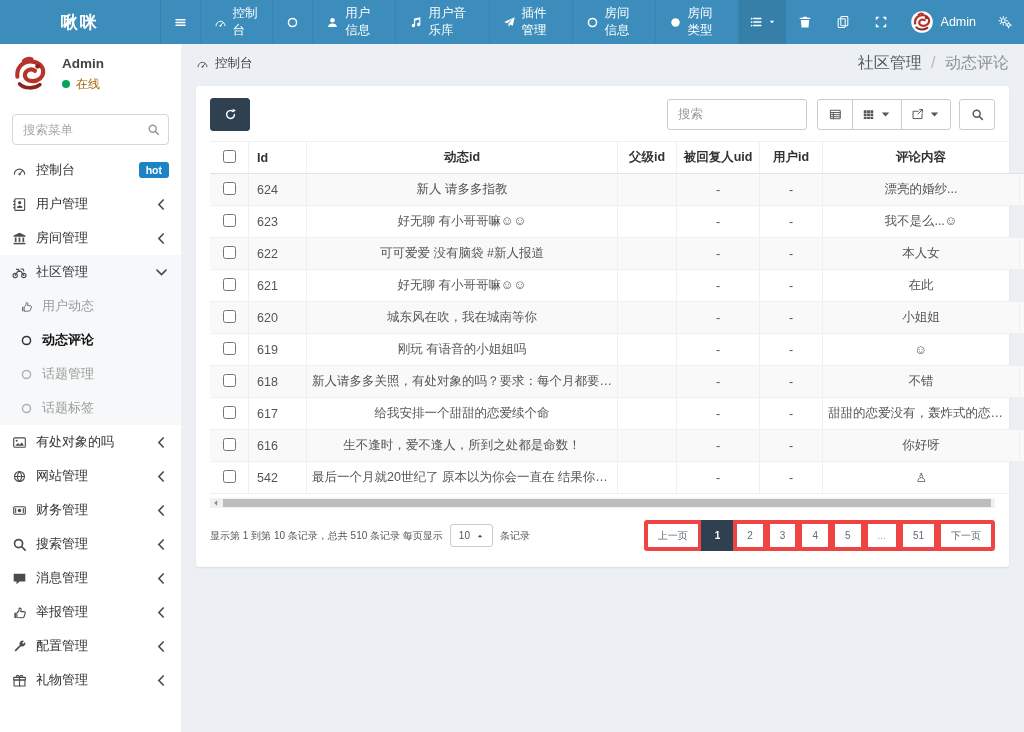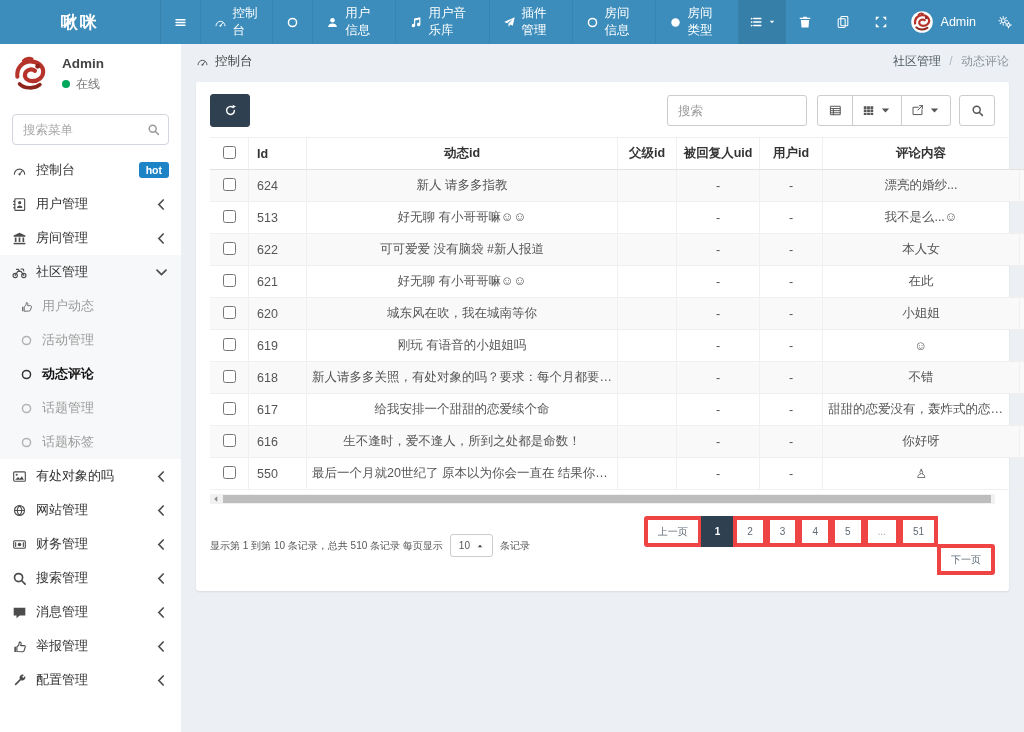--- a/index.html
+++ b/index.html
@@ -23,21 +23,21 @@
   .nav-btn.dd{background:#367fa9;gap:5px;padding:0 10px;}
   .caret{width:8px;height:8px;}
   .admin-box{display:flex;align-items:center;gap:7px;padding:0 10px;font-size:12.5px;cursor:pointer;}
   .avatar-sm{width:24px;height:24px;}
 
   
   .sidebar{position:absolute;top:40px;left:0;width:181px;bottom:0;background:#fff;border-right:1px solid #e3e8ee;overflow:hidden;}
   .user-panel{display:flex;align-items:center;gap:10px;padding:12px 8px 10px 8px;}
   .avatar-lg{width:44px;height:44px;}
   .uname{font-size:13.5px;font-weight:bold;color:#444;margin-bottom:5px;}
-  .ustatus{font-size:12px;color:#737373;display:flex;align-items:center;gap:6px;}
+  .ustatus{font-size:12px;color:#a16207;display:flex;align-items:center;gap:6px;}
   .dot{width:8px;height:8px;border-radius:50%;background:#00a65a;}
   .side-search{margin:8px 12px 4px;position:relative;}
   .side-search input{width:100%;box-sizing:border-box;height:31px;border:1px solid #d2d6de;border-radius:4px;padding:6px 28px 6px 10px;font-size:12.5px;color:#555;outline:none;font-family:inherit;}
   .side-search input::placeholder{color:#a8a8a8;}
   .side-search .ico{position:absolute;right:9px;top:9px;width:13px;height:13px;color:#999;}
   #side-menu{list-style:none;margin:8px 0 0;padding:0;font-size:13px;color:#333;}
   .mi{display:flex;align-items:center;height:34px;padding:0 12px;gap:9px;cursor:pointer;}
   .mi .ico{width:15px;height:15px;color:#4c4c4c;}
   .mi .lbl{flex:1;white-space:nowrap;overflow:hidden;}
   .badge-hot{background:#1c84c6;color:#fff;font-size:10.5px;font-weight:bold;padding:2px 7px;border-radius:3px;line-height:1.2;}
@@ -47,27 +47,27 @@
   .sub-mi .ico{width:13px;height:13px;color:#b3b3b3;}
   .sub-mi.strong-ico .ico{color:#6e6e6e;}
   .sub-mi.active{color:#141414;font-weight:bold;}
   .sub-mi.active .ico{color:#333;}
 
   
   .content{position:absolute;top:40px;left:181px;right:0;bottom:0;background:#ecf0f5;overflow:hidden;}
   .crumbs{display:flex;justify-content:space-between;align-items:center;padding:13px 15px 12px;font-size:12.5px;color:#444;}
   .crumb-left{display:flex;align-items:center;gap:6px;}
   .crumb-left .ico{width:13px;height:13px;color:#555;}
-  .crumb-right{font-size:12px;}
+  .crumb-right{font-size:16px;}
   .crumb-sec{color:#4e5a63;}
   .crumb-sep{color:#b0b7bd;margin:0 5px;}
   .crumb-page{color:#8a939b;}
 
   .panel{margin:0 15px;background:#fff;border-radius:3px;box-shadow:0 1px 2px rgba(0,0,0,.09);padding:12px 14px 16px;}
-  .toolbar{display:flex;align-items:center;margin-bottom:10px;}
+  .toolbar{display:flex;align-items:center;margin-bottom:10px;font-family:Liberation Mono, monospace;}
   .btn-refresh{width:38px;height:31px;background:#2f4050;border:1px solid #2f4050;border-radius:3px;color:#fff;display:flex;align-items:center;justify-content:center;cursor:pointer;}
   .btn-refresh .ico{width:13px;height:13px;}
   .toolbar-right{margin-left:auto;display:flex;align-items:center;}
   .tb-search{width:140px;height:31px;box-sizing:border-box;border:1px solid #ccc;border-radius:3px;padding:5px 10px;font-size:12.5px;color:#555;outline:none;font-family:inherit;}
   .tb-search::placeholder{color:#999;}
   .btn-group{display:flex;margin-left:10px;}
   .tb-btn{height:31px;box-sizing:border-box;min-width:36px;padding:0 9px;background:#fff;border:1px solid #ccc;display:flex;align-items:center;justify-content:center;gap:4px;color:#555;margin-left:-1px;cursor:pointer;}
   .tb-btn .ico{width:13px;height:13px;}
   .tb-btn:first-child{border-radius:3px 0 0 3px;margin-left:0;}
   .tb-btn:last-child{border-radius:0 3px 3px 0;}
@@ -87,21 +87,21 @@
   .hs-arrow{position:absolute;left:0;top:0;width:12px;height:10px;display:flex;align-items:center;justify-content:center;color:#8a8a8a;cursor:pointer;}
   .hs-arrow .ico{width:8px;height:8px;}
   .hs-thumb{position:absolute;left:13px;right:4px;top:1px;bottom:1px;background:#bdbdbd;cursor:pointer;}
 
   .pg-row{display:flex;align-items:center;margin-top:12px;font-size:10px;color:#555;}
   .size-box{display:inline-flex;align-items:center;gap:6px;border:1px solid #ccc;border-radius:3px;padding:5px 8px;margin:0 7px;background:#fff;color:#555;cursor:pointer;}
   .size-box .caret{color:#444;}
   .pages{margin-left:auto;display:flex;list-style:none;padding:0;margin-top:0;margin-bottom:0;}
   .pg{min-width:30px;height:31px;box-sizing:border-box;padding:0 10px;border:4px solid #ef4444;background:#fff;display:flex;align-items:center;justify-content:center;color:#5f6b77;margin-left:-1px;cursor:pointer;}
   .pg:first-child{border-radius:3px 0 0 3px;margin-left:0;}
-  .pg:last-child{border-radius:0 3px 3px 0;margin-top:28px;}
+  .pg:last-child{border-radius:0 3px 3px 0;}
   .pg.active{background:#2f4050;border-color:#2f4050;color:#fff;font-weight:bold;}
   .pg.ellipsis{color:#aaa;}
 </style>
 </head>
 <body>
 
 <div class="app">
 
   <header class="navbar">
     <div class="brand">啾咪</div>
@@ -331,28 +331,20 @@
           </div>
           <ul style="list-style: none; margin: 0px; padding: 0px;">
             <li class="sub-mi strong-ico">
               <span class="ico">
                 <svg viewBox="0 0 16 16">
                   <path d="M2.5 8.2h1.7v5.6H2.5z" class="f"></path>
                   <path d="M5.2 13.4V8.4l2.1-2 .5-3.2c1.3-.3 2.1.6 1.9 2L9.3 7h3.6c.9 0 1.5.7 1.2 1.6l-1.3 4c-.2.6-.8 1-1.4 1z" class="s"></path>
                 </svg>
               </span>
               <span class="lbl">用户动态</span>
-            </li>
-            <li class="sub-mi">
-              <span class="ico">
-                <svg viewBox="0 0 16 16">
-                  <circle cx="8" cy="8" r="5" class="s2" fill="none"></circle>
-                </svg>
-              </span>
-              <span class="lbl">活动管理</span>
             </li>
             <li class="sub-mi active">
               <span class="ico">
                 <svg viewBox="0 0 16 16">
                   <circle cx="8" cy="8" r="5" class="s2" fill="none"></circle>
                 </svg>
               </span>
               <span class="lbl">动态评论</span>
             </li>
             <li class="sub-mi">
@@ -471,20 +463,38 @@
           </div>
         </li>
         <li>
           <div class="mi">
             <span class="ico">
               <svg viewBox="0 0 16 16">
                 <path d="M14 3.2a3.4 3.4 0 0 1-4.5 4.5L4 13.2 2.8 12l5.5-5.5A3.4 3.4 0 0 1 12.8 2l-2 2 1.2 1.2z" class="f"></path>
               </svg>
             </span>
             <span class="lbl">配置管理</span>
+            <span class="ico chev">
+              <svg viewBox="0 0 16 16">
+                <path d="M9.8 3.2L5.2 8l4.6 4.8" class="s2"></path>
+              </svg>
+            </span>
+          </div>
+        </li>
+        <li>
+          <div class="mi">
+            <span class="ico">
+              <svg viewBox="0 0 16 16">
+                <rect x="2.2" y="7.4" width="11.6" height="6.4" class="s"></rect>
+                <path d="M1.8 4.6h12.4v2.8H1.8z" class="s"></path>
+                <path d="M8 4.6v9.2" class="s"></path>
+                <path d="M8 4.4C6.8 1.6 3.6 2.4 5.2 4.4M8 4.4c1.2-2.8 4.4-2 2.8 0" class="s"></path>
+              </svg>
+            </span>
+            <span class="lbl">礼物管理</span>
             <span class="ico chev">
               <svg viewBox="0 0 16 16">
                 <path d="M9.8 3.2L5.2 8l4.6 4.8" class="s2"></path>
               </svg>
             </span>
           </div>
         </li>
         <li>
           <div class="mi"></div>
         </li>
@@ -587,21 +597,21 @@
               <td class="c1 cell-id">624</td>
               <td class="c2">新人 请多多指教</td>
               <td class="c3"></td>
               <td class="c4">-</td>
               <td class="c5">-</td>
               <td class="c6">漂亮的婚纱...</td>
               <td class="c7">0</td>
             </tr>
             <tr>
               <td class="c0"><input type="checkbox" style=""></td>
-              <td class="c1 cell-id">513</td>
+              <td class="c1 cell-id">623</td>
               <td class="c2">好无聊 有小哥哥嘛☺☺</td>
               <td class="c3"></td>
               <td class="c4">-</td>
               <td class="c5">-</td>
               <td class="c6">我不是么...☺</td>
               <td class="c7">0</td>
             </tr>
             <tr>
               <td class="c0"><input type="checkbox" style=""></td>
               <td class="c1 cell-id">622</td>
@@ -667,21 +677,21 @@
               <td class="c1 cell-id">616</td>
               <td class="c2">生不逢时，爱不逢人，所到之处都是命数！</td>
               <td class="c3"></td>
               <td class="c4">-</td>
               <td class="c5">-</td>
               <td class="c6">你好呀</td>
               <td class="c7">0</td>
             </tr>
             <tr>
               <td class="c0"><input type="checkbox" style=""></td>
-              <td class="c1 cell-id">550</td>
+              <td class="c1 cell-id">542</td>
               <td class="c2">最后一个月就20世纪了 原本以为你会一直在 结果你不在了♥</td>
               <td class="c3"></td>
               <td class="c4">-</td>
               <td class="c5">-</td>
               <td class="c6">♙</td>
               <td class="c7">0</td>
             </tr>
           </tbody>
       </table>
 

